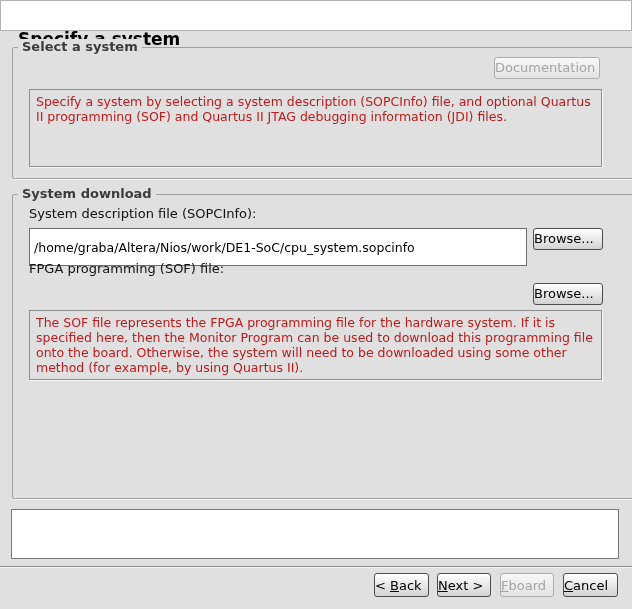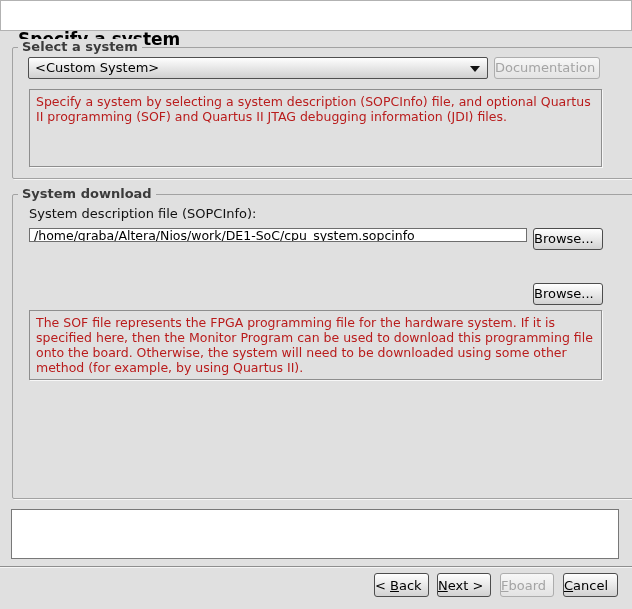--- a/index.html
+++ b/index.html
@@ -64,21 +64,21 @@
     background:#e0e0e0; font-size:12.5px; line-height:15px; color:#b91c1c;
     padding:4px 6px;
   }
   #info-select { top:41px; height:78px; }
   #info-sof { top:115px; height:70px; }
   
   .field-label { position:absolute; left:16px; font-size:13px; color:#111; white-space:nowrap; }
   #label-sopcinfo { top:11px; }
   #label-sof { top:66px; }
   .text-field {
-    position:absolute; left:16px; width:498px; height:14px; box-sizing:border-box;
+    position:absolute; left:16px; width:498px; height:38px; box-sizing:border-box;
     border:1px solid #6e6e6e; background:#ffffff; font-family:inherit;
     font-size:12.5px; color:#000; padding:0 0 0 4px; border-radius:0;
   }
   #field-sopcinfo { top:33px; }
   #field-sof { top:88px; }
   
   .message-area {
     position:absolute; left:11px; top:509px; width:608px; height:50px;
     box-sizing:border-box; border:1px solid #787878; background:#ffffff;
     font-size:12.5px; padding:3px 5px; color:#000;
@@ -97,39 +97,36 @@
 </head>
 <body>
 
 <div class="titlebar">
   <div class="title">Specify a system</div>
 </div>
 
 <div class="group" id="group-select">
   <span class="group-label">Select a system</span>
 
-  <div class="combo">
-    <span>&lt;Custom System&gt;</span>
-    <span class="arrow"></span>
-  </div>
 
   <button class="btn disabled" id="doc-btn" disabled="">Documentation</button>
 
   <div class="infobox" id="info-select">
     <span>Specify a system by selecting a system description (SOPCInfo) file, and optional Quartus II programming (SOF) and Quartus II JTAG debugging information (JDI) files.</span>
   </div>
 </div>
 
 <div class="group" id="group-details">
   <span class="group-label">System download</span>
 
   <div class="field-label" id="label-sopcinfo">System description file (SOPCInfo):</div>
   <input class="text-field" id="field-sopcinfo" type="text" value="/home/graba/Altera/Nios/work/DE1-SoC/cpu_system.sopcinfo" style="">
   <button class="btn browse-btn" id="browse-sopcinfo">Browse...</button>
 
+  <div class="field-label" id="label-sof">FPGA programming (SOF) file:</div>
   <button class="btn browse-btn" id="browse-sof">Browse...</button>
 
   <div class="infobox" id="info-sof">
     <span>The SOF file represents the FPGA programming file for the hardware system. If it is specified here, then the Monitor Program can be used to download this programming file onto the board. Otherwise, the system will need to be downloaded using some other method (for example, by using Quartus II).</span>
   </div>
 </div>
 
 <div class="message-area"></div>
 
 <div class="footer-divider"></div>

